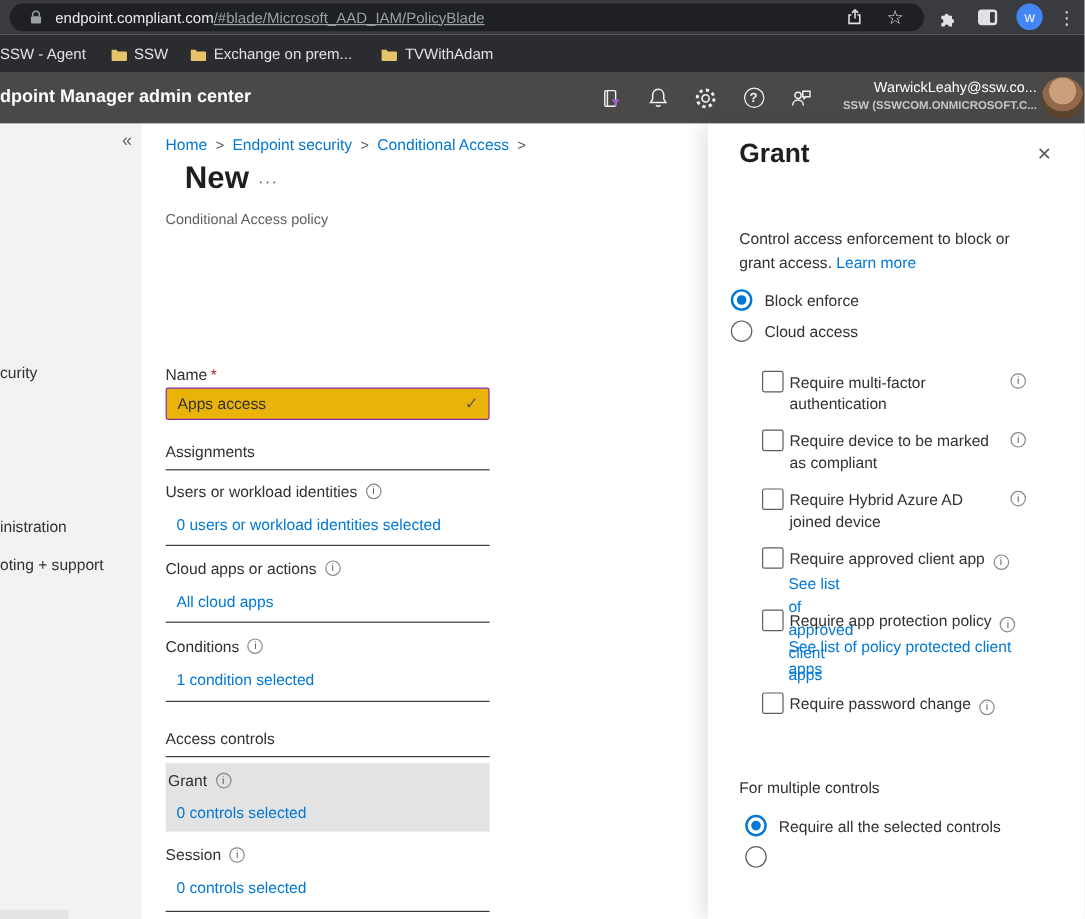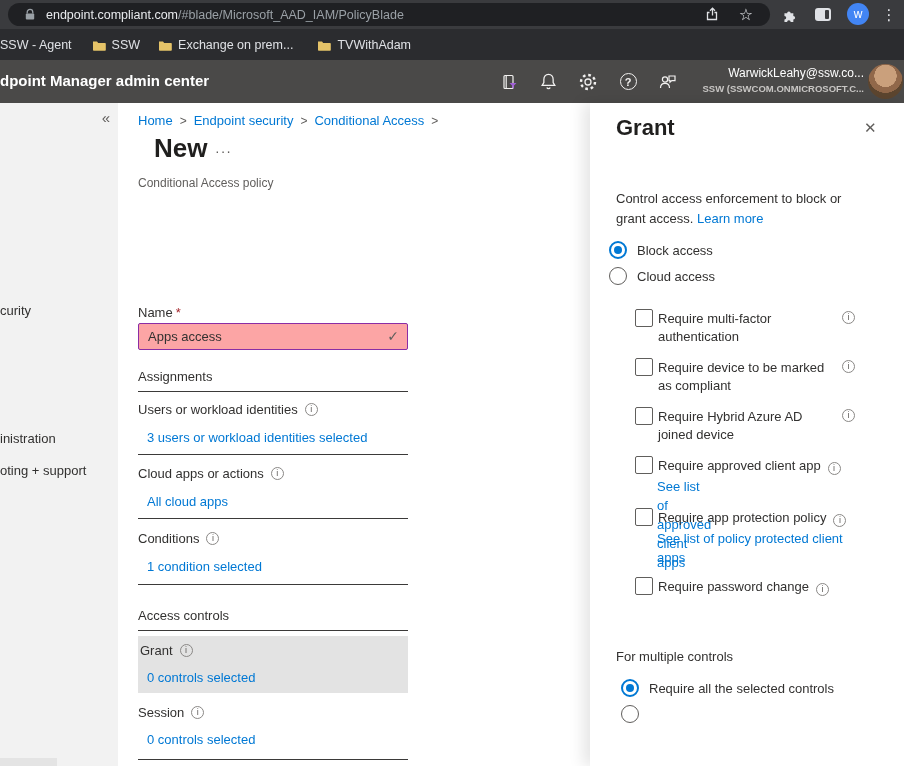--- a/index.html
+++ b/index.html
@@ -7,21 +7,21 @@
   #app {
     position:relative; width:904px; height:766px; overflow:hidden;
     font-family:"Liberation Sans","DejaVu Sans",sans-serif;
     background:#fff;
   }
   
   .chrome-toolbar { position:absolute; top:0; left:0; width:904px; height:29px; background:#3a3b3e; }
   .url-pill { position:absolute; left:8px; top:3px; width:762px; height:23px; border-radius:12px; background:#1f2023; display:flex; align-items:center; }
   .lock { margin-left:16px; margin-right:10px; display:flex; }
   .url-text { font-size:12.5px; color:#e8eaed; white-space:nowrap; }
-  .url-text .path { color:#9aa0a6; }
+  .url-text .path { color:#9aa0a6;text-decoration:underline; }
   .chrome-btn { position:absolute; top:0; height:29px; display:flex; align-items:center; justify-content:center; width:30px; color:#dfe1e5; }
   .star-glyph { font-size:16px; color:#dfe1e5; }
   .kebab-glyph { font-size:15px; color:#dfe1e5; letter-spacing:0; }
   .chrome-avatar { position:absolute; left:847px; top:3px; width:22px; height:22px; border-radius:50%; background:#4285f4; color:#fff; font-size:12px; display:flex; align-items:center; justify-content:center; }
   .side-panel-icon { width:16px; height:13px; background:#dfe1e5; border-radius:3px; position:relative; }
   .side-panel-icon::after { content:""; position:absolute; right:2px; top:2px; bottom:2px; width:4px; background:#3a3b3e; border-radius:1px; }
   
   .bookmarks-bar { position:absolute; top:29px; left:0; width:904px; height:31px; background:#2b2c2f; display:flex; align-items:center; }
   .bookmark { display:flex; align-items:center; gap:6px; color:#dfe1e5; font-size:12.5px; white-space:nowrap; }
   
@@ -46,21 +46,21 @@
   .crumb-sep { margin:0 7px; color:#605e5c; font-size:12px; }
   .page-title { position:absolute; left:36px; top:30px; font-size:26px; font-weight:700; color:#201f1e; }
   .title-ellipsis { position:absolute; left:97px; top:40px; color:#605e5c; font-size:14px; letter-spacing:1px; }
   .page-subtitle { position:absolute; left:20px; top:73px; font-size:12px; color:#605e5c; }
   .form-desc { position:absolute; left:20px; top:113px; width:276px; font-size:13px; line-height:20px; color:#323130; }
   .link { color:#0078d4; text-decoration:none; font-size:13px; cursor:pointer; }
   .learn-more-block { display:block; margin-top:2px; }
   .lbl { position:absolute; left:20px; font-size:13px; color:#323130; display:flex; align-items:center; gap:7px; }
   .req { color:#a4262c; margin-left:3px; }
   .name-input-wrap { position:absolute; left:20px; top:220px; width:270px; height:27px; }
-  .name-input { width:100%; height:100%; border:1px solid #8a2da5; border-radius:2px; padding:0 26px 0 9px; font-size:13px; color:#323130; font-family:inherit; background:#fca5a5; }
+  .name-input { width:100%; height:100%; border:1px solid #8a2da5; border-radius:2px; padding:0 26px 0 9px; font-size:13px; color:#323130; font-family:inherit; background:#eab308; }
   .input-check { position:absolute; right:9px; top:5px; color:#605e5c; font-size:14px; }
   .rule { position:absolute; left:20px; width:270px; border-top:1px solid #3b3a39; }
   .blk-link { position:absolute; left:29px; font-size:13px; }
   .grant-box { position:absolute; left:20px; top:533px; width:270px; height:57px; background:#e3e3e3; }
   .grant-box .g-lbl { position:absolute; left:2px; top:7px; font-size:13px; color:#323130; display:flex; align-items:center; gap:7px; }
   .grant-box .g-link { position:absolute; left:9px; top:34px; }
   .info { display:inline-flex; align-items:center; justify-content:center; width:13px; height:13px; border:1px solid #8a8886; border-radius:50%; font-size:9px; color:#605e5c; line-height:1; flex:none; }
   
   .panel { position:absolute; top:103px; left:590px; width:314px; height:663px; background:#fff; box-shadow:-7px 0 14px rgba(0,0,0,0.10); }
   .panel-title { position:absolute; left:26px; top:12px; font-size:22px; font-weight:700; color:#201f1e; }
@@ -208,21 +208,21 @@
       <span class="input-check">✓</span>
     </div>
 
     <div class="lbl" style="top:266px">Assignments</div>
     <div class="rule" style="top:288px"></div>
 
     <div class="lbl" style="top:299px">
         <span>Users or workload identities</span>
         <span class="info">i</span>
       </div>
-    <a href="#" class="link blk-link" style="top:327px">3 users or workload identities selected</a>
+    <a href="#" class="link blk-link" style="top:327px">0 users or workload identities selected</a>
     <div class="rule" style="top:351px"></div>
 
     <div class="lbl" style="top:363px">
         <span>Cloud apps or actions</span>
         <span class="info">i</span>
       </div>
     <a href="#" class="link blk-link" style="top:391px">All cloud apps</a>
     <div class="rule" style="top:415px"></div>
 
     <div class="lbl" style="top:428px">
@@ -255,21 +255,21 @@
     <div class="panel-title">Grant</div>
     <span class="panel-close">✕</span>
 
     <div class="panel-desc">
       <span>Control access enforcement to block or grant access.</span>
       <a href="#" class="link">Learn more</a>
     </div>
 
     <div class="radio-row" style="left:19px; top:138px">
       <span class="radio selected"></span>
-      <span>Block access</span>
+      <span>Block enforce</span>
     </div>
     <div class="radio-row" style="left:19px; top:164px">
       <span class="radio"></span>
       <span>Cloud access</span>
     </div>
 
     <div class="chk-row" style="top:206px">
       <span class="checkbox"></span>
       <span class="chk-label">Require multi-factor authentication</span>
       <span class="info chk-info-right">i</span>

